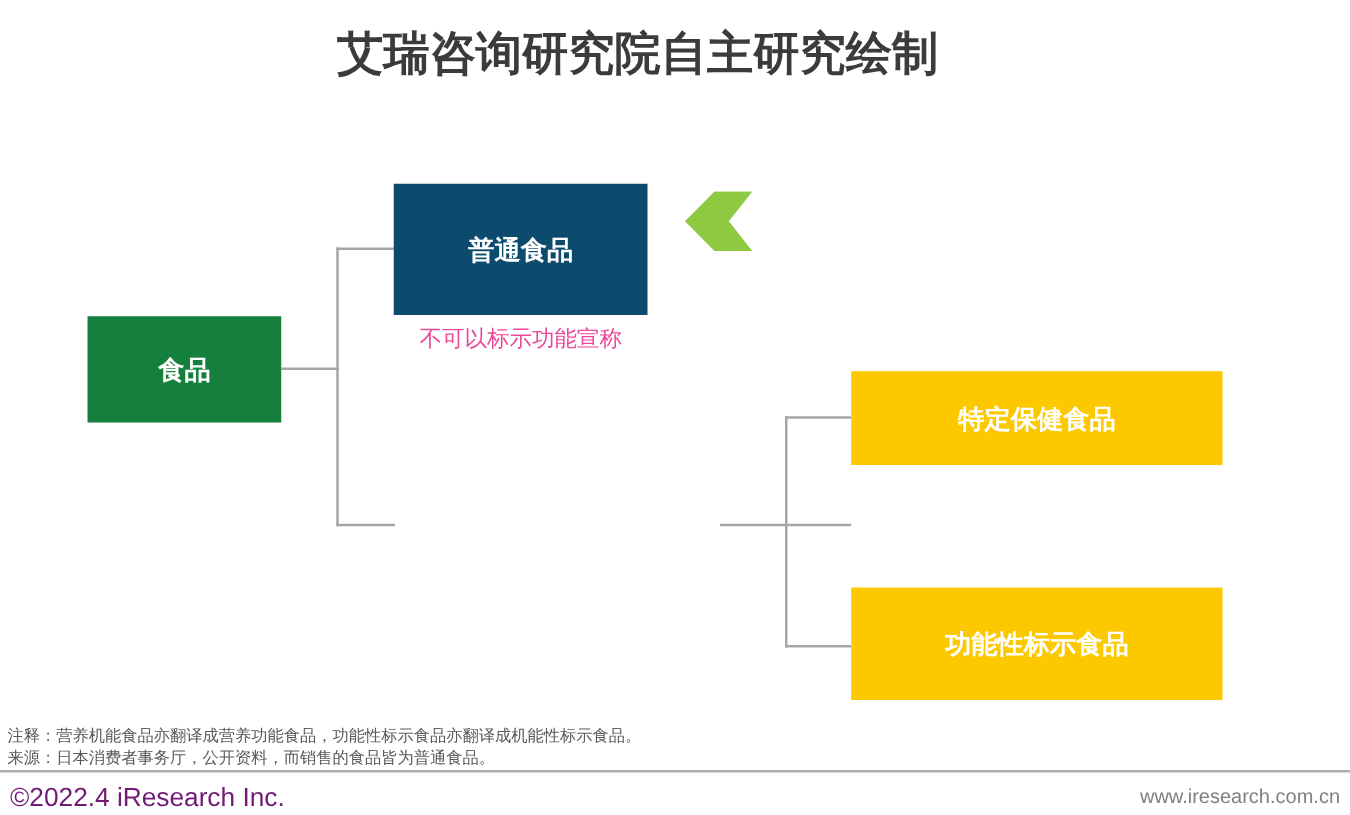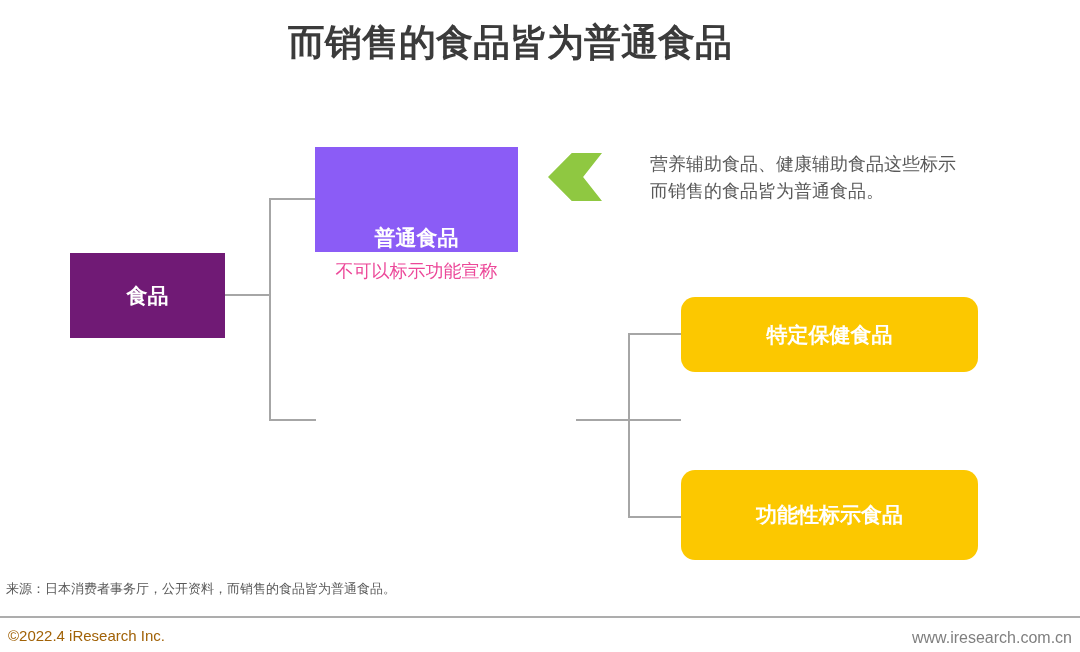--- a/index.html
+++ b/index.html
@@ -4,23 +4,23 @@
 <style>
   html,body{margin:0;padding:0;background:#fff;}
   body{width:1080px;height:652px;font-family:"Liberation Sans","DejaVu Sans",sans-serif;}
   .canvas{position:relative;width:1080px;height:652px;background:#fff;overflow:hidden;}
 
   .title{position:absolute;top:18px;left:0;width:1020px;margin:0;text-align:center;
          font-size:37px;font-weight:bold;color:#3b3b3b;}
 
   .node{position:absolute;display:flex;align-items:center;justify-content:center;
         color:#ffffff;font-weight:bold;font-size:21px;}
-  .node-green{background:#701a75;}
-  .node-blue{background:#8b5cf6;align-items:flex-end;}
-  .node-yellow{background:#fcc800;border-radius:14px;}
+  .node-green{background:#15803d;}
+  .node-blue{background:#0c4a6e;}
+  .node-yellow{background:#fcc800;}
 
   #node-root{left:70px;top:253px;width:155px;height:85px;}
   #node-ordinary{left:315px;top:147px;width:203px;height:105px;}
   #node-health{left:316px;top:373px;width:260px;height:97px;}
   #node-tokutei{left:681px;top:297px;width:297px;height:75px;}
   #node-nutrient{left:681px;top:384px;width:297px;height:78px;}
   #node-functional{left:681px;top:470px;width:297px;height:90px;}
 
   .sub-note{position:absolute;color:#ec4899;font-size:18px;text-align:center;}
   #note-ordinary{left:315px;top:259px;width:203px;}
@@ -35,29 +35,29 @@
   #ln-l2-v{left:628px;top:333px;width:2px;height:185px;}
   #ln-l2-top{left:628px;top:333px;width:53px;height:2px;}
   #ln-l2-bot{left:628px;top:516px;width:53px;height:2px;}
 
   .callout-arrow{position:absolute;left:548px;top:153px;width:54px;height:48px;background:#8fc841;
     clip-path:polygon(44% 0, 100% 0, 65% 50%, 100% 100%, 44% 100%, 0 50%);}
   .callout{position:absolute;left:650px;top:151px;font-size:18px;color:#595959;line-height:27px;}
 
   .footnotes{position:absolute;left:6px;top:580px;font-size:13px;color:#595959;line-height:17px;}
   .divider{position:absolute;left:0;top:616px;width:1080px;height:2px;background:#adadad;}
-  .copyright{position:absolute;left:8px;top:627px;font-size:15px;color:#a16207;}
+  .copyright{position:absolute;left:8px;top:627px;font-size:21px;color:#701a75;}
   .website{position:absolute;right:8px;top:629px;font-size:16px;color:#7f7f7f;}
 </style>
 </head>
 <body>
 
 <div class="canvas">
 
-  <h1 class="title">而销售的食品皆为普通食品</h1>
+  <h1 class="title">艾瑞咨询研究院自主研究绘制</h1>
 
   <div class="line" id="ln-root-h"></div>
   <div class="line" id="ln-l1-v"></div>
   <div class="line" id="ln-l1-top"></div>
   <div class="line" id="ln-l1-bot"></div>
   <div class="line" id="ln-l2-stem"></div>
   <div class="line" id="ln-l2-v"></div>
   <div class="line" id="ln-l2-top"></div>
   <div class="line" id="ln-l2-bot"></div>
 
@@ -72,25 +72,22 @@
 
 
   <div class="node node-yellow" id="node-tokutei">
     <span>特定保健食品</span>
   </div>
   <div class="node node-yellow" id="node-functional">
     <span>功能性标示食品</span>
   </div>
 
   <div class="callout-arrow"></div>
-  <div class="callout">
-    <div>营养辅助食品、健康辅助食品这些标示</div>
-    <div>而销售的食品皆为普通食品。</div>
-  </div>
 
   <div class="footnotes">
+    <div>注释：营养机能食品亦翻译成营养功能食品，功能性标示食品亦翻译成机能性标示食品。</div>
     <div>来源：日本消费者事务厅，公开资料，而销售的食品皆为普通食品。</div>
   </div>
   <div class="divider"></div>
   <div class="copyright">©2022.4 iResearch Inc.</div>
   <div class="website">www.iresearch.com.cn</div>
 
 </div>
 
 </body></html>

